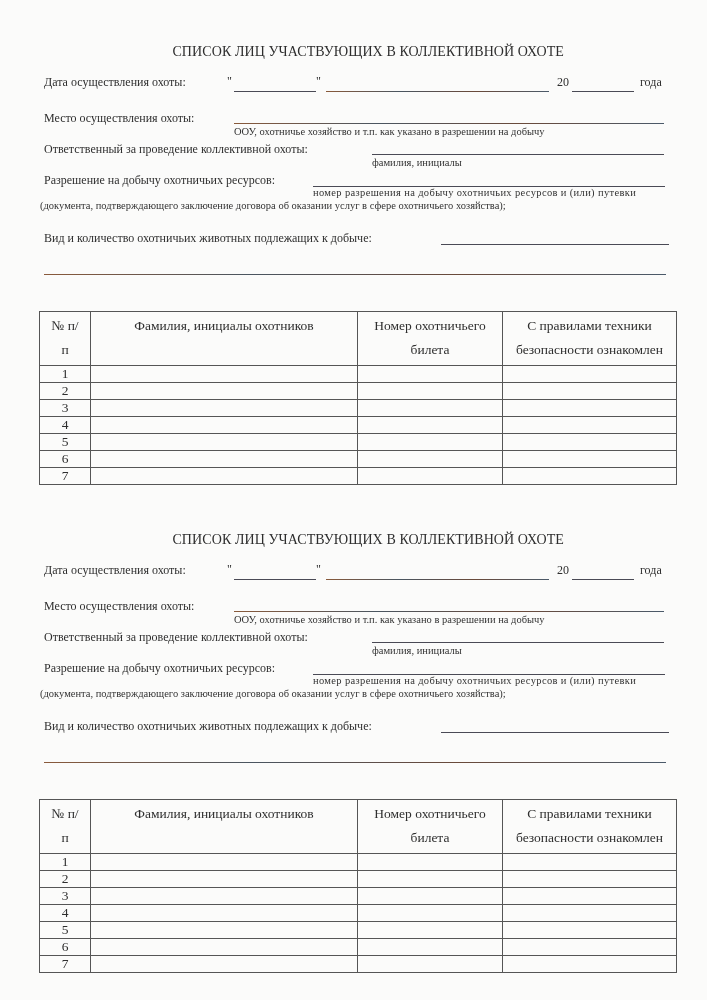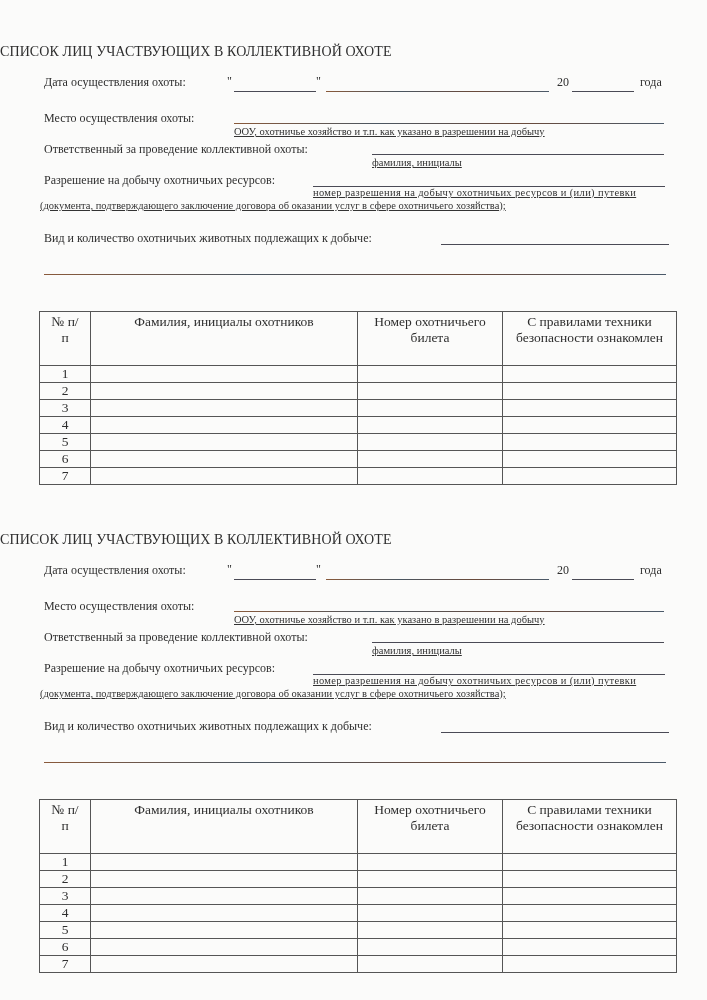--- a/index.html
+++ b/index.html
@@ -3,33 +3,33 @@
 <meta charset="utf-8">
 <style>
   html, body { margin: 0; padding: 0; }
   body {
     width: 707px; height: 1000px; background: #fbfbfa; position: relative; overflow: hidden;
     font-family: "Liberation Serif", "DejaVu Serif", serif; color: #2e2e2e;
   }
   .form { position: absolute; left: 0; width: 707px; height: 480px; }
   .form.f1 { top: 0; }
   .form.f2 { top: 488px; }
-  .title { position: absolute; top: 44px; left: 0; width: 564px; text-align: left; font-size: 14px; letter-spacing: 0.1px; }
+  .title { position: absolute; top: 44px; left: 0; width: 564px; text-align: right; font-size: 14px; letter-spacing: 0.1px; }
   .t { position: absolute; font-size: 12px; white-space: nowrap; }
-  .s { position: absolute; font-size: 10.5px; white-space: nowrap; color: #333; text-decoration: underline; }
+  .s { position: absolute; font-size: 10.5px; white-space: nowrap; color: #333; }
   .ln { position: absolute; height: 0; border-top: 1px solid #4a4a55; }
   .ln.warm { border-image: linear-gradient(90deg,#8a5a3a,#4a5560,#6a4a3a,#4a5a6a) 1; }
   table.grid {
     position: absolute; left: 39px; top: 311px; width: 637px; border-collapse: collapse;
     font-size: 13.5px; table-layout: fixed;
   }
   table.grid td, table.grid th {
     border: 1px solid #555; padding: 0; text-align: center; font-weight: normal; vertical-align: top;
   }
-  table.grid th { height: 51px; line-height: 16px; padding-top: 2px; }
+  table.grid th { height: 51px; line-height: 24px; padding-top: 2px; }
   table.grid td { height: 16px; line-height: 16px; }
   col.c1 { width: 51px; } col.c2 { width: 267px; } col.c3 { width: 145px; } col.c4 { width: 174px; }
 </style>
 </head>
 <body>
 
 <div id="forms">
     <section class="form f1">
     <div class="title">СПИСОК ЛИЦ УЧАСТВУЮЩИХ В КОЛЛЕКТИВНОЙ ОХОТЕ</div>
 

